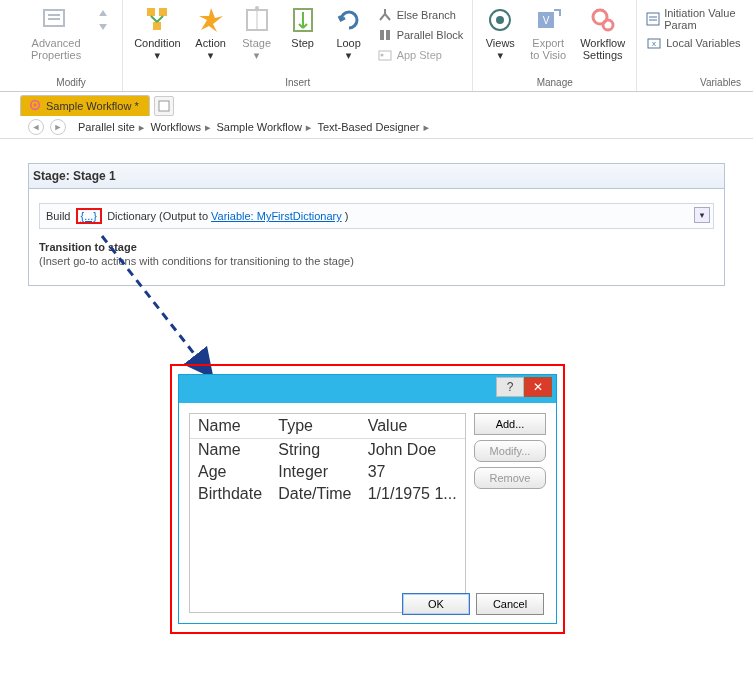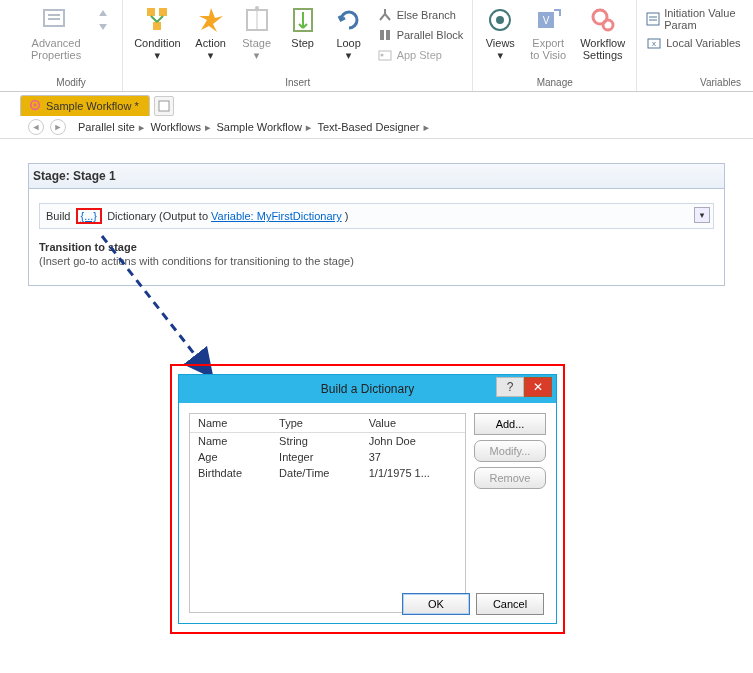--- a/index.html
+++ b/index.html
@@ -50,21 +50,21 @@
   .dialog-outline { position:absolute; left:170px; top:364px; width:395px; height:270px; border:2px solid #f00;}
   .dialog { position:absolute; left:6px; top:8px; right:6px; bottom:8px; border:1px solid #15a0d6; background:#fff; box-shadow:none;}
   .dlg-title { background:#2fb6e8; height:28px; display:flex; align-items:center; justify-content:center; position:relative; color:#222; font-size:12px;}
   .dlg-title-text { position:absolute; left:0; right:0; text-align:center; }
   .dlg-ctrls { position:absolute; right:4px; top:2px; display:flex; gap:0;}
   .dlg-btn { width:28px; height:20px; display:flex; align-items:center; justify-content:center; font-size:12px;}
   .dlg-help { background:#e7e7e7; border:1px solid #bbb; color:#444; }
   .dlg-close { background:#d93c28; background:#d93c28; color:#fff; border:1px solid #a52; }
   .dlg-body { padding:10px; display:flex; gap:8px; height:calc(100% - 28px);}
   .dlg-table-wrap { flex:1; border:1px solid #c6c6c6; background:#fff; display:flex; flex-direction:column;}
-  .dlg-table { width:100%; border-collapse:collapse; font-size:11px;}
+  .dlg-table { width:100%; border-collapse:collapse; font-size:16px;}
   .dlg-table th { text-align:left; font-weight:normal; padding:3px 8px; border-bottom:1px solid #ddd; background:#fff; color:#333;}
   .dlg-table td { padding:2px 8px; }
   .dlg-side { display:flex; flex-direction:column; gap:5px; width:72px;}
   .dlg-side button { height:22px; font-size:11px; border:1px solid #a8a8a8; background:linear-gradient(#fefefe,#e7e7e7);}
   .dlg-side button[disabled]{ color:#999;border-radius:7px; }
   .dlg-footer { position:absolute; bottom:8px; right:12px; display:flex; gap:6px;}
   .dlg-footer button { width:68px; height:22px; font-size:11px; border:1px solid #8a8a8a; background:linear-gradient(#fefefe,#e7e7e7);margin-top:26px;}
   .dlg-footer .ok { border:1px solid #3a76c4; box-shadow:inset 0 0 0 1px #aed1f4;}
 </style>
 </head>
@@ -306,21 +306,20 @@
       <marker id="ah" markerWidth="10" markerHeight="10" refX="8" refY="5" orient="auto">
         <path d="M0 0 L10 5 L0 10 Z" fill="#1a3a8a"></path>
       </marker>
     </defs>
   <line x1="2" y1="2" x2="110" y2="140" stroke="#1a3a8a" stroke-width="3" stroke-dasharray="8 6" marker-end="url(#ah)"></line>
 </svg>
 
 <div class="dialog-outline">
   <div class="dialog">
     <div class="dlg-title">
-      <span class="dlg-title-text">Build a Dictionary</span>
       <div class="dlg-ctrls">
         <div class="dlg-btn dlg-help">?</div>
         <div class="dlg-btn dlg-close">✕</div>
       </div>
     </div>
     <div class="dlg-body">
       <div class="dlg-table-wrap">
         <table class="dlg-table">
           <thead>
               <tr>

